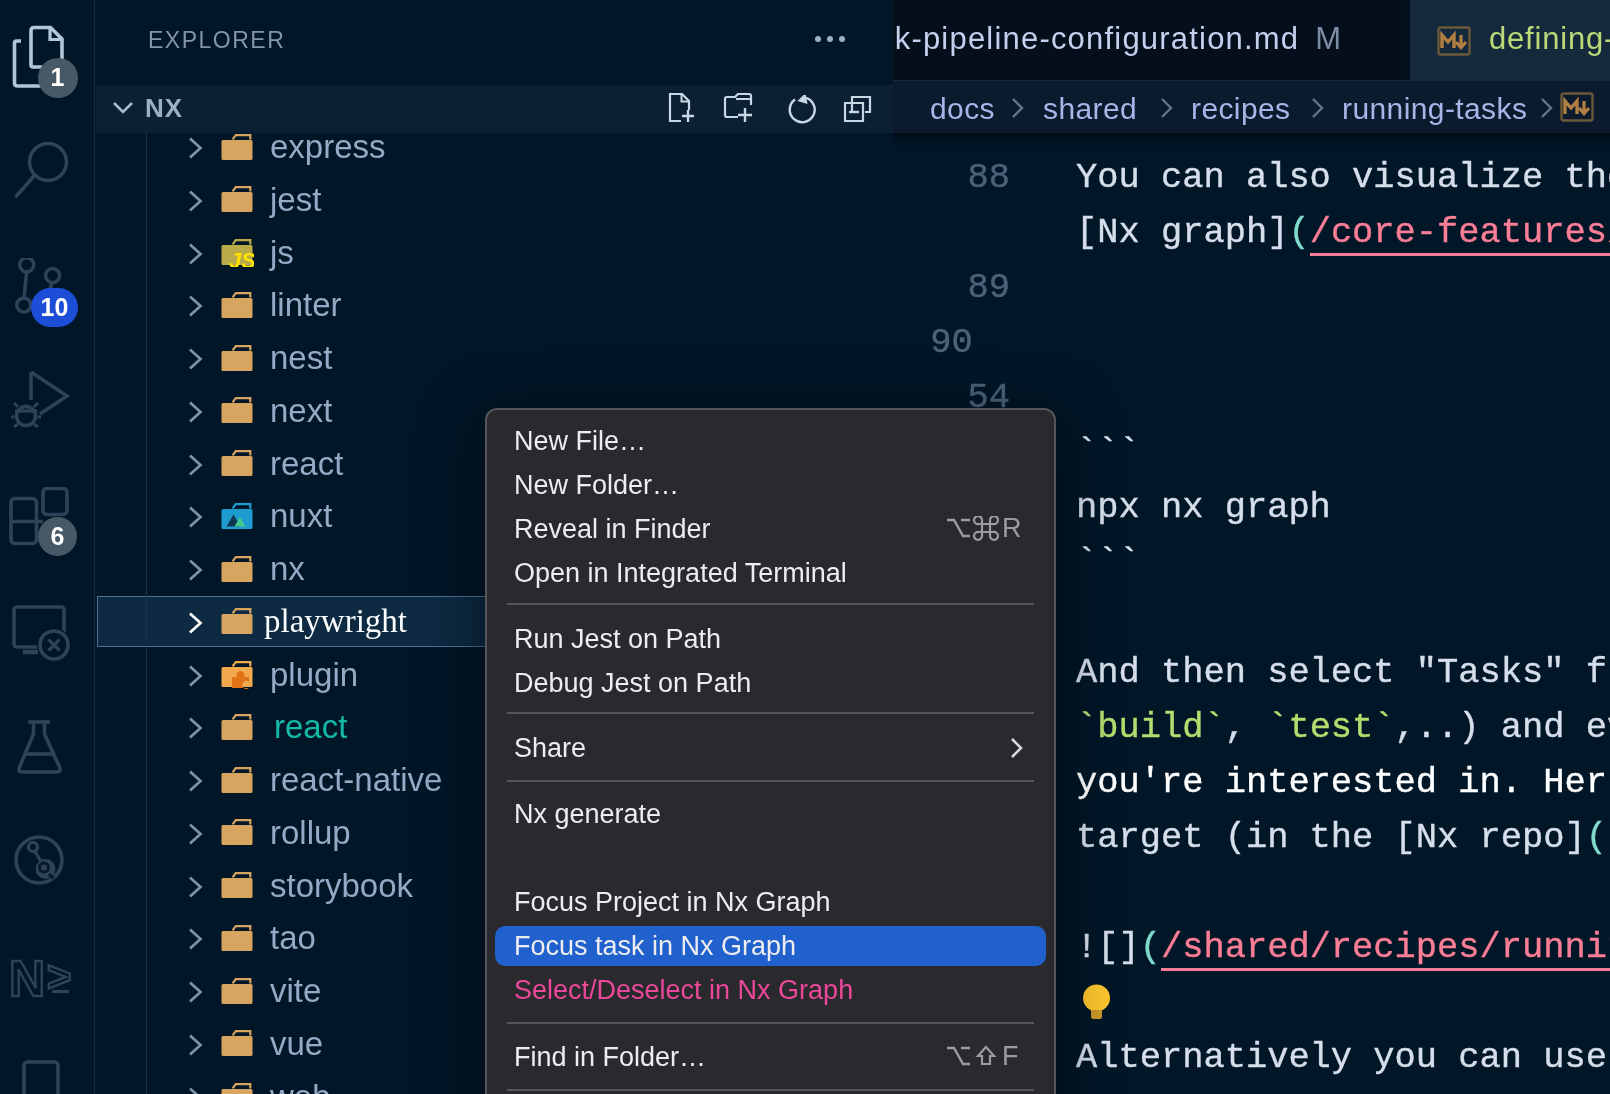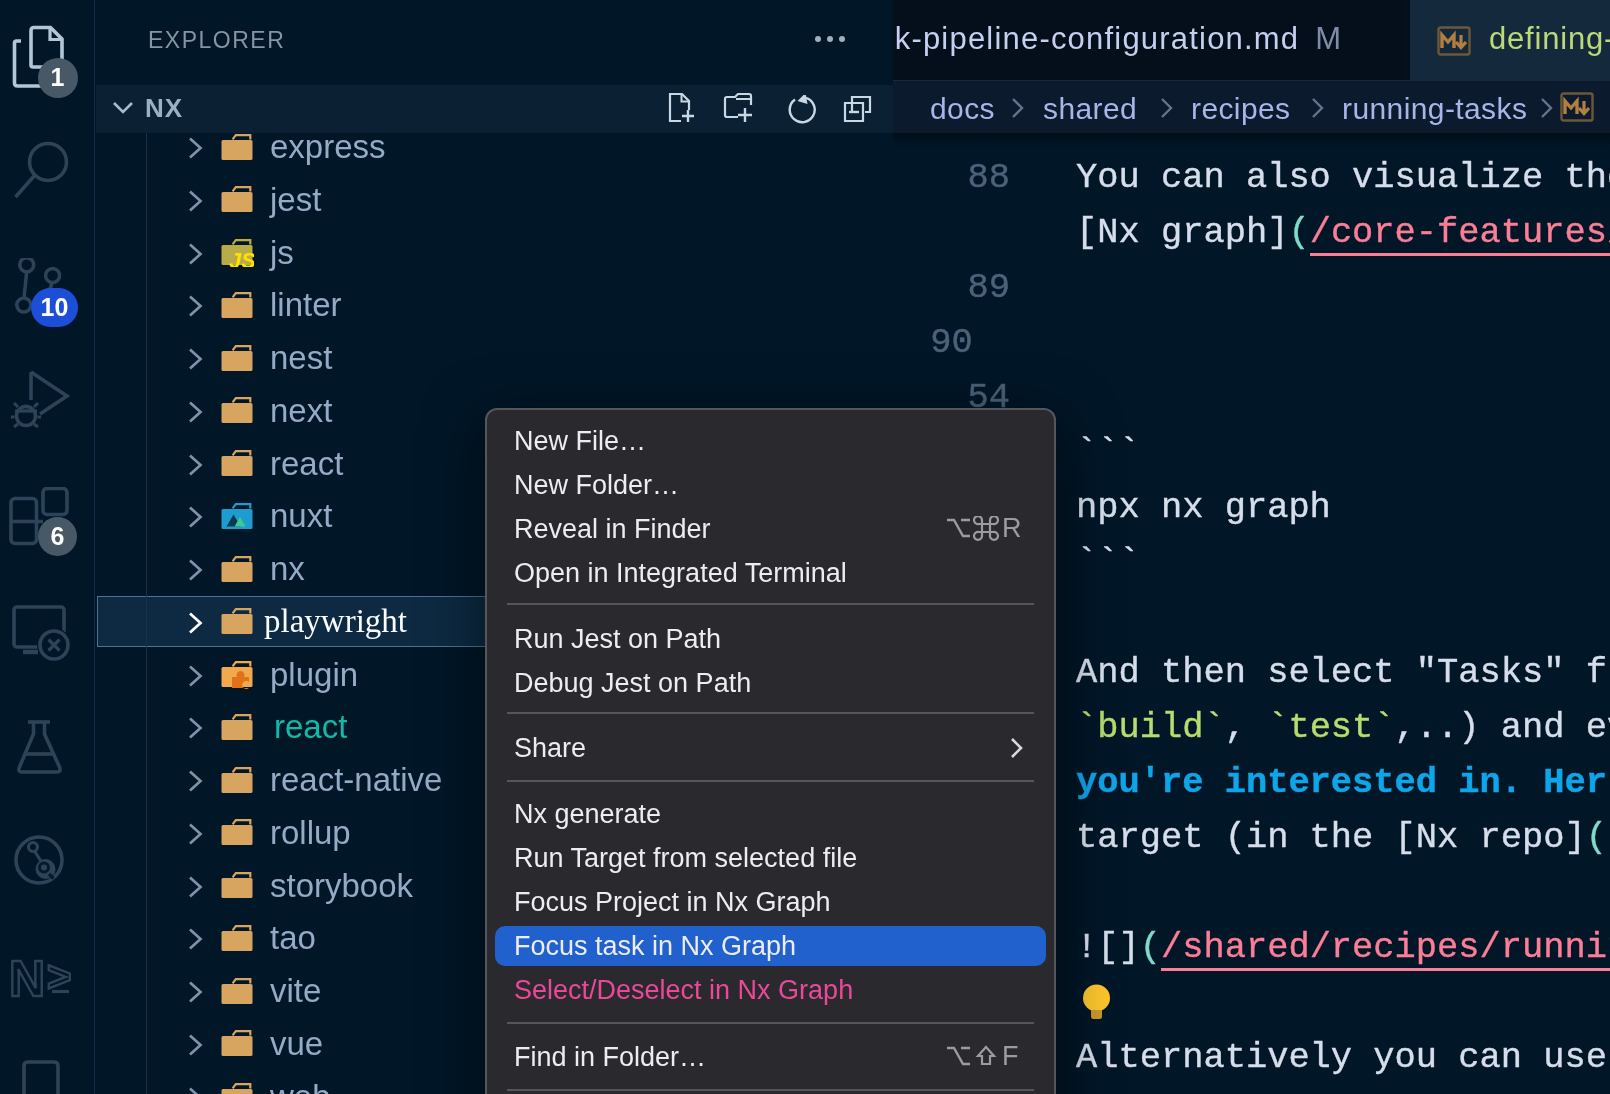--- a/index.html
+++ b/index.html
@@ -301,21 +301,21 @@
 <div class="abs lbl" style="left:893px;top:268px;width:117px;text-align:right;font-family:'Liberation Mono',monospace;font-size:35.4px;-webkit-text-stroke:0.4px currentColor;color:#4a6379;">89</div>
 <div class="abs lbl" style="left:893px;top:323px;width:117px;text-align:center;font-family:'Liberation Mono',monospace;font-size:35.4px;-webkit-text-stroke:0.4px currentColor;color:#4a6379;">90</div>
 <div class="abs lbl" style="left:893px;top:378px;width:117px;text-align:right;font-family:'Liberation Mono',monospace;font-size:35.4px;-webkit-text-stroke:0.4px currentColor;color:#4a6379;">54</div>
 <div class="abs lbl" style="left:1076px;top:158px;font-family:'Liberation Mono',monospace;font-size:35.4px;-webkit-text-stroke:0.4px currentColor;color:#d6deeb;">You can also visualize the</div>
 <div class="abs lbl" style="left:1076px;top:213px;font-family:'Liberation Mono',monospace;font-size:35.4px;-webkit-text-stroke:0.4px currentColor;color:#d6deeb;">[Nx graph]<span style="color:#7fdbca">(</span><span style="color:#fb7e96;border-bottom:3px solid #fb7e96">/core-features/explore-g</span></div>
 <div class="abs lbl" style="left:1076px;top:433px;font-family:'Liberation Mono',monospace;font-size:35.4px;-webkit-text-stroke:0.4px currentColor;color:#d6deeb;">```</div>
 <div class="abs lbl" style="left:1076px;top:488px;font-family:'Liberation Mono',monospace;font-size:35.4px;-webkit-text-stroke:0.4px currentColor;color:#d6deeb;">npx nx graph</div>
 <div class="abs lbl" style="left:1076px;top:543px;font-family:'Liberation Mono',monospace;font-size:35.4px;-webkit-text-stroke:0.4px currentColor;color:#d6deeb;">```</div>
 <div class="abs lbl" style="left:1076px;top:653px;font-family:'Liberation Mono',monospace;font-size:35.4px;-webkit-text-stroke:0.4px currentColor;color:#d6deeb;">And then select "Tasks" fr</div>
 <div class="abs lbl" style="left:1076px;top:708px;font-family:'Liberation Mono',monospace;font-size:35.4px;-webkit-text-stroke:0.4px currentColor;color:#d6deeb;"><span style="color:#b5dc6e">`build`</span>, <span style="color:#b5dc6e">`test`</span>,..) and ev</div>
-<div class="abs lbl" style="left:1076px;top:763px;font-family:'Liberation Mono',monospace;font-size:35.4px;-webkit-text-stroke:0.4px currentColor;color:#0ea5e9;font-weight:bold;">you're interested in. Her</div>
+<div class="abs lbl" style="left:1076px;top:763px;font-family:'Liberation Mono',monospace;font-size:35.4px;-webkit-text-stroke:0.4px currentColor;color:#ffffff;">you're interested in. Her</div>
 <div class="abs lbl" style="left:1076px;top:818px;font-family:'Liberation Mono',monospace;font-size:35.4px;-webkit-text-stroke:0.4px currentColor;color:#d6deeb;">target (in the [Nx repo]<span style="color:#7fdbca">(</span></div>
 <div class="abs lbl" style="left:1076px;top:928px;font-family:'Liberation Mono',monospace;font-size:35.4px;-webkit-text-stroke:0.4px currentColor;color:#d6deeb;">![]<span style="color:#7fdbca">(</span><span style="color:#fb7e96;border-bottom:3px solid #fb7e96">/shared/recipes/runnin</span></div>
 <div class="abs lbl" style="left:1076px;top:1038px;font-family:'Liberation Mono',monospace;font-size:35.4px;-webkit-text-stroke:0.4px currentColor;color:#d6deeb;">Alternatively you can use</div>
 <svg class="abs" style="left:1080px;top:984px" width="34" height="37">
       <circle cx="16.5" cy="14" r="13.5" fill="#fdc62e"></circle>
       <path d="M11 26 H22 V32.5 Q22 35 19.5 35 H13.5 Q11 35 11 32.5 Z" fill="#c9992a"></path>
     </svg>
 <div class="abs" style="left:485px;top:408px;width:571px;height:800px;background:#2a292d;border:2px solid #56555a;border-radius:12px;box-sizing:border-box;box-shadow:0 14px 60px rgba(0,0,0,0.55);"></div>
 <div class="abs lbl" style="left:514px;top:426px;font-size:27px;color:#ededf0;">New File…</div>
 <div class="abs lbl" style="left:514px;top:470px;font-size:27px;color:#ededf0;">New Folder…</div>
@@ -329,21 +329,20 @@
 <div class="abs" style="left:507px;top:603px;width:527px;height:1.5px;background:#56555b;"></div>
 <div class="abs lbl" style="left:514px;top:624px;font-size:27px;color:#ededf0;">Run Jest on Path</div>
 <div class="abs lbl" style="left:514px;top:668px;font-size:27px;color:#ededf0;">Debug Jest on Path</div>
 <div class="abs" style="left:507px;top:712px;width:527px;height:1.5px;background:#56555b;"></div>
 <div class="abs lbl" style="left:514px;top:733px;font-size:27px;color:#ededf0;">Share</div>
 <svg class="abs" style="left:1008px;top:736px" width="18" height="24">
       <path d="M4 3 L13 12 L4 21" fill="none" stroke="#d9d9de" stroke-width="2.6"></path>
     </svg>
 <div class="abs" style="left:507px;top:780px;width:527px;height:1.5px;background:#56555b;"></div>
 <div class="abs lbl" style="left:514px;top:799px;font-size:27px;color:#ededf0;">Nx generate</div>
-<div class="abs lbl" style="left:514px;top:843px;font-size:27px;color:#ededf0;">Run Target from selected file</div>
 <div class="abs lbl" style="left:514px;top:887px;font-size:27px;color:#ededf0;">Focus Project in Nx Graph</div>
 <div class="abs" style="left:495px;top:926px;width:551px;height:40px;background:#2161cd;border-radius:10px;"></div>
 <div class="abs lbl" style="left:514px;top:931px;font-size:27px;color:#ededf0;">Focus task in Nx Graph</div>
 <div class="abs lbl" style="left:514px;top:975px;font-size:27px;color:#ec4899;">Select/Deselect in Nx Graph</div>
 <div class="abs" style="left:507px;top:1022px;width:527px;height:1.5px;background:#56555b;"></div>
 <div class="abs lbl" style="left:514px;top:1042px;font-size:27px;color:#ededf0;">Find in Folder…</div>
 <svg class="abs" style="left:946px;top:1044px" width="80" height="28">
       <path d="M1 4 H8 L17 20 H24 M15 4 H24" fill="none" stroke="#9b9ba1" stroke-width="2.4"></path>
       <path d="M40 3 L48 12 H44 V20 H36 V12 H32 Z" fill="none" stroke="#9b9ba1" stroke-width="2.2"></path>
       <text x="56" y="21" font-size="27" font-family="Liberation Sans" fill="#9b9ba1">F</text>

